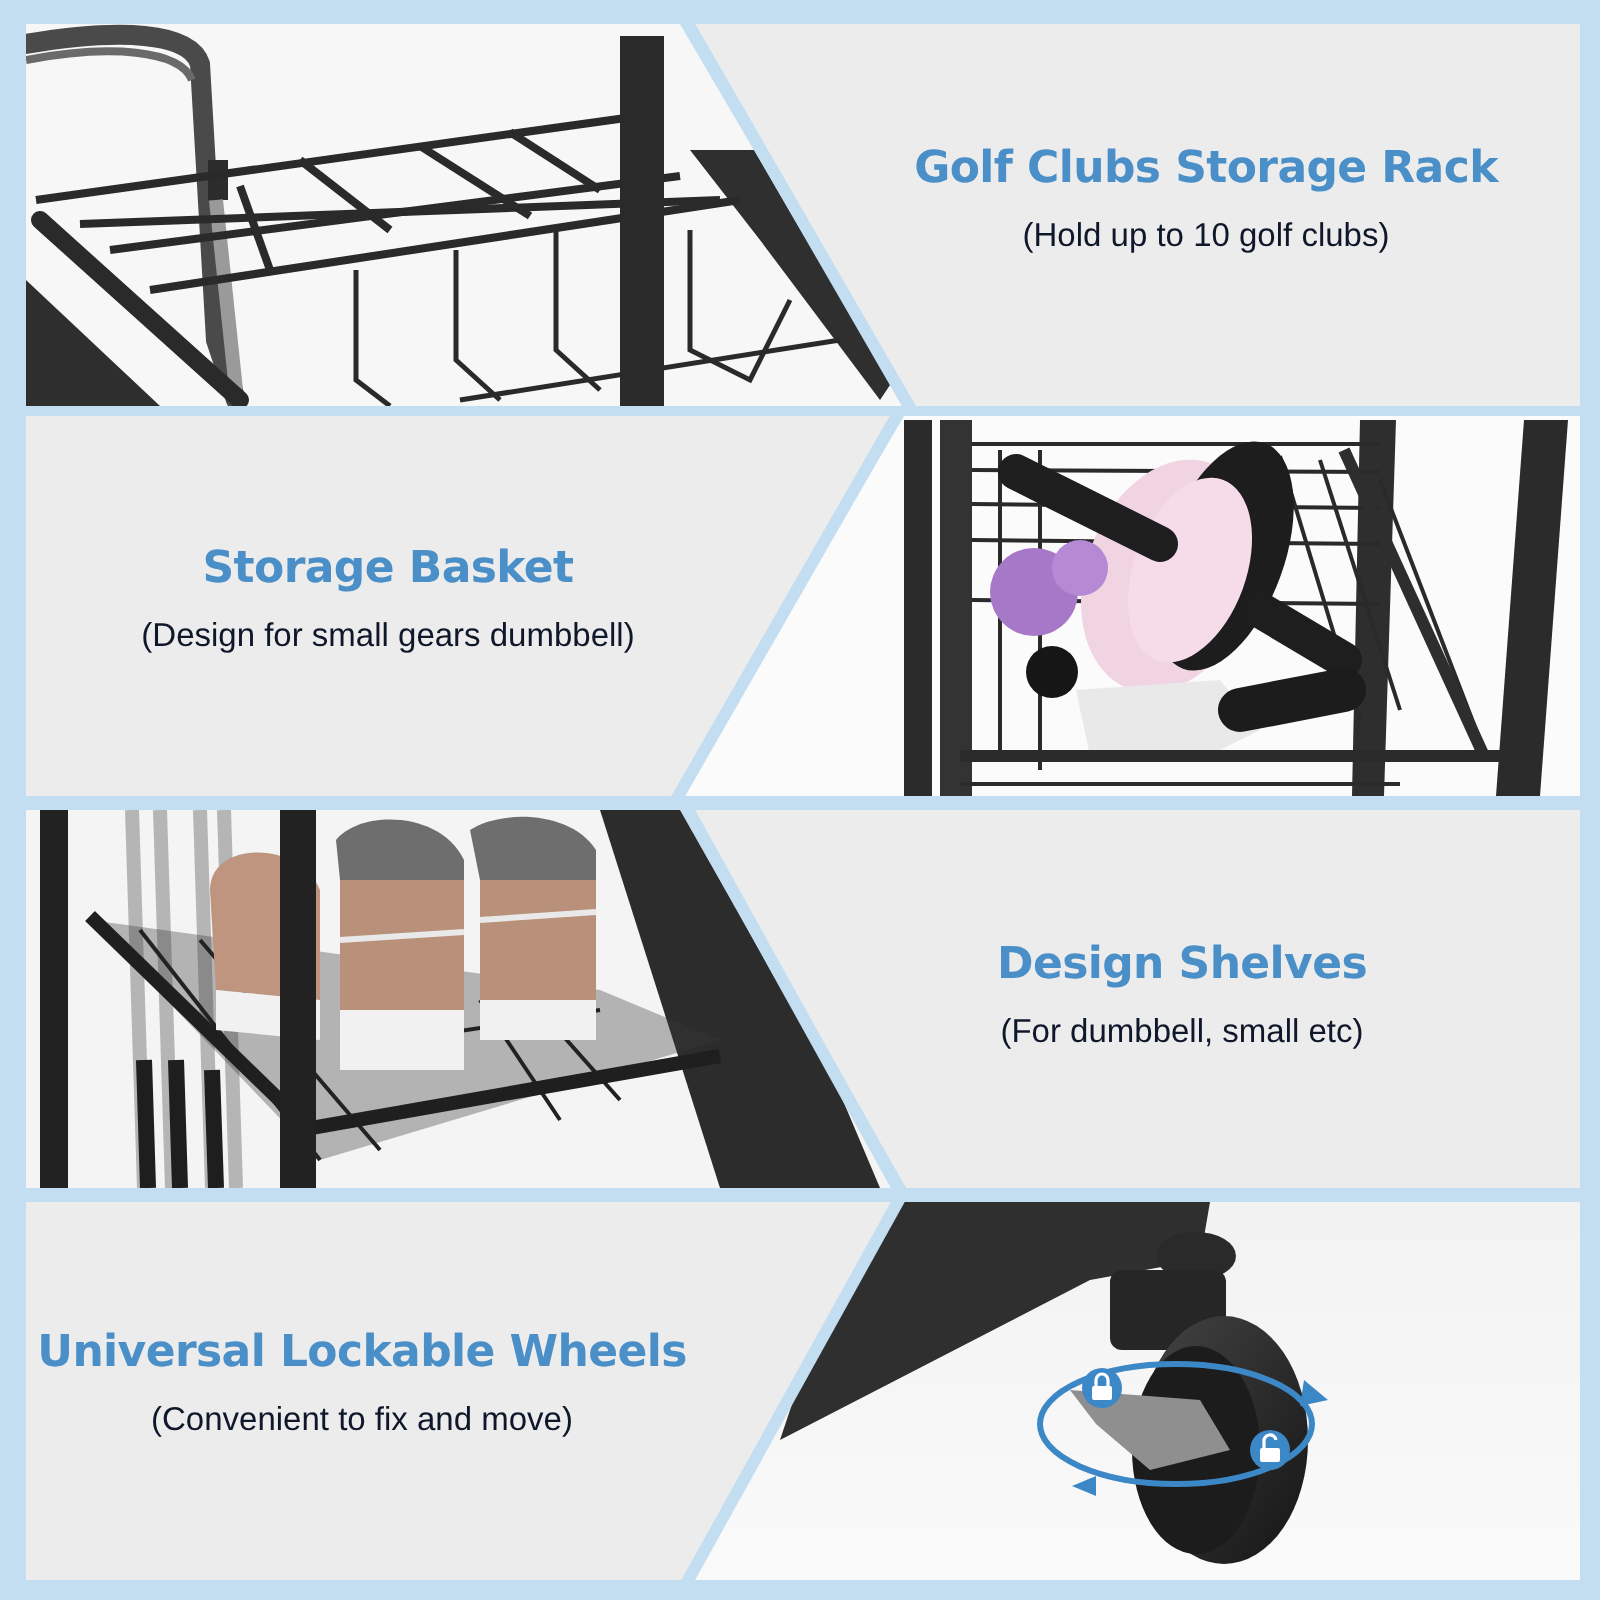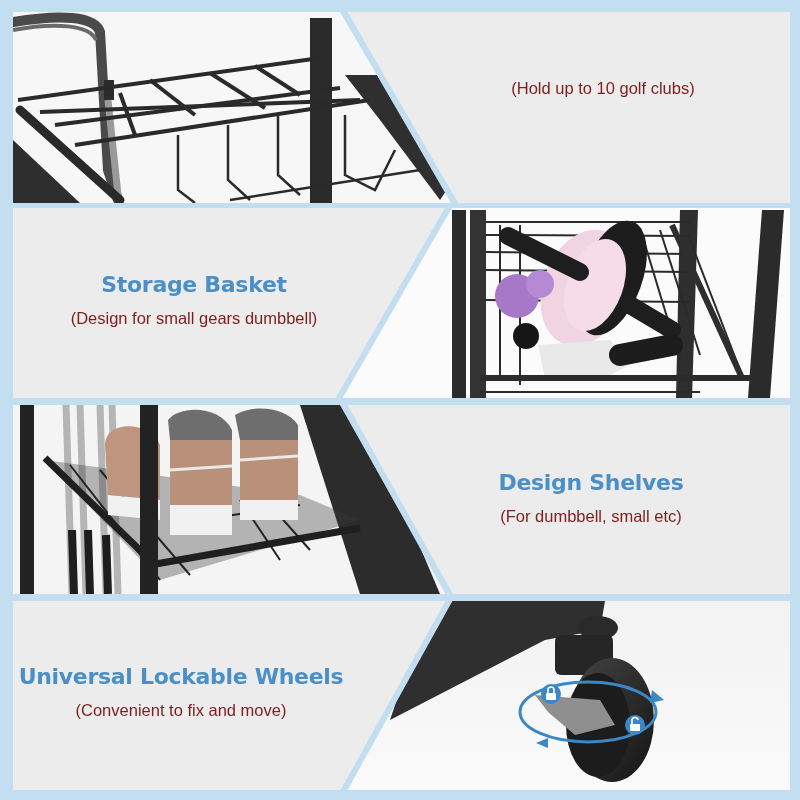--- a/index.html
+++ b/index.html
@@ -15,21 +15,21 @@
     transform: translateX(-50%);
     white-space: nowrap;
   }
   .title {
     font-family: "DejaVu Sans", sans-serif;
     font-weight: bold; font-size: 22px; letter-spacing: -0.3px;
     color: #4a8fc7; line-height: 30px;
   }
   .subtitle {
     font-family: "Liberation Sans", sans-serif;
-    font-size: 16.5px; color: #7f1d1d; line-height: 24px; margin-top: 6px;
+    font-size: 16.5px; color: #0f172a; line-height: 24px; margin-top: 6px;
   }
 </style>
 </head>
 <body>
 
 <svg class="canvas" width="800" height="800" viewBox="0 0 800 800" xmlns="http://www.w3.org/2000/svg">
   <defs>
     <clipPath id="clip-r1-img">
         <polygon points="13,12 340,12 452,203 13,203"></polygon>
       </clipPath>
@@ -213,20 +213,21 @@
         <circle cx="635" cy="725" r="10" fill="#3c87c6"></circle>
         <rect x="630" y="724" width="10" height="7" rx="1" fill="#fff"></rect>
         <path d="M632,724 v-3 a3,3 0 0 1 6,-1" stroke="#fff" stroke-width="1.6" fill="none"></path>
       </g>
     </g>
     <line x1="450" y1="599" x2="343" y2="792" stroke="#c3ddf1" stroke-width="6"></line>
   </g>
 </svg>
 
 <div class="text-block" style="left:603px; top:70px;">
+  <div class="title">Golf Clubs Storage Rack</div>
   <div class="subtitle">(Hold up to 10 golf clubs)</div>
 </div>
 
 <div class="text-block" style="left:194px; top:270px;">
   <div class="title">Storage Basket</div>
   <div class="subtitle">(Design for small gears dumbbell)</div>
 </div>
 
 <div class="text-block" style="left:591px; top:468px;">
   <div class="title">Design Shelves</div>

